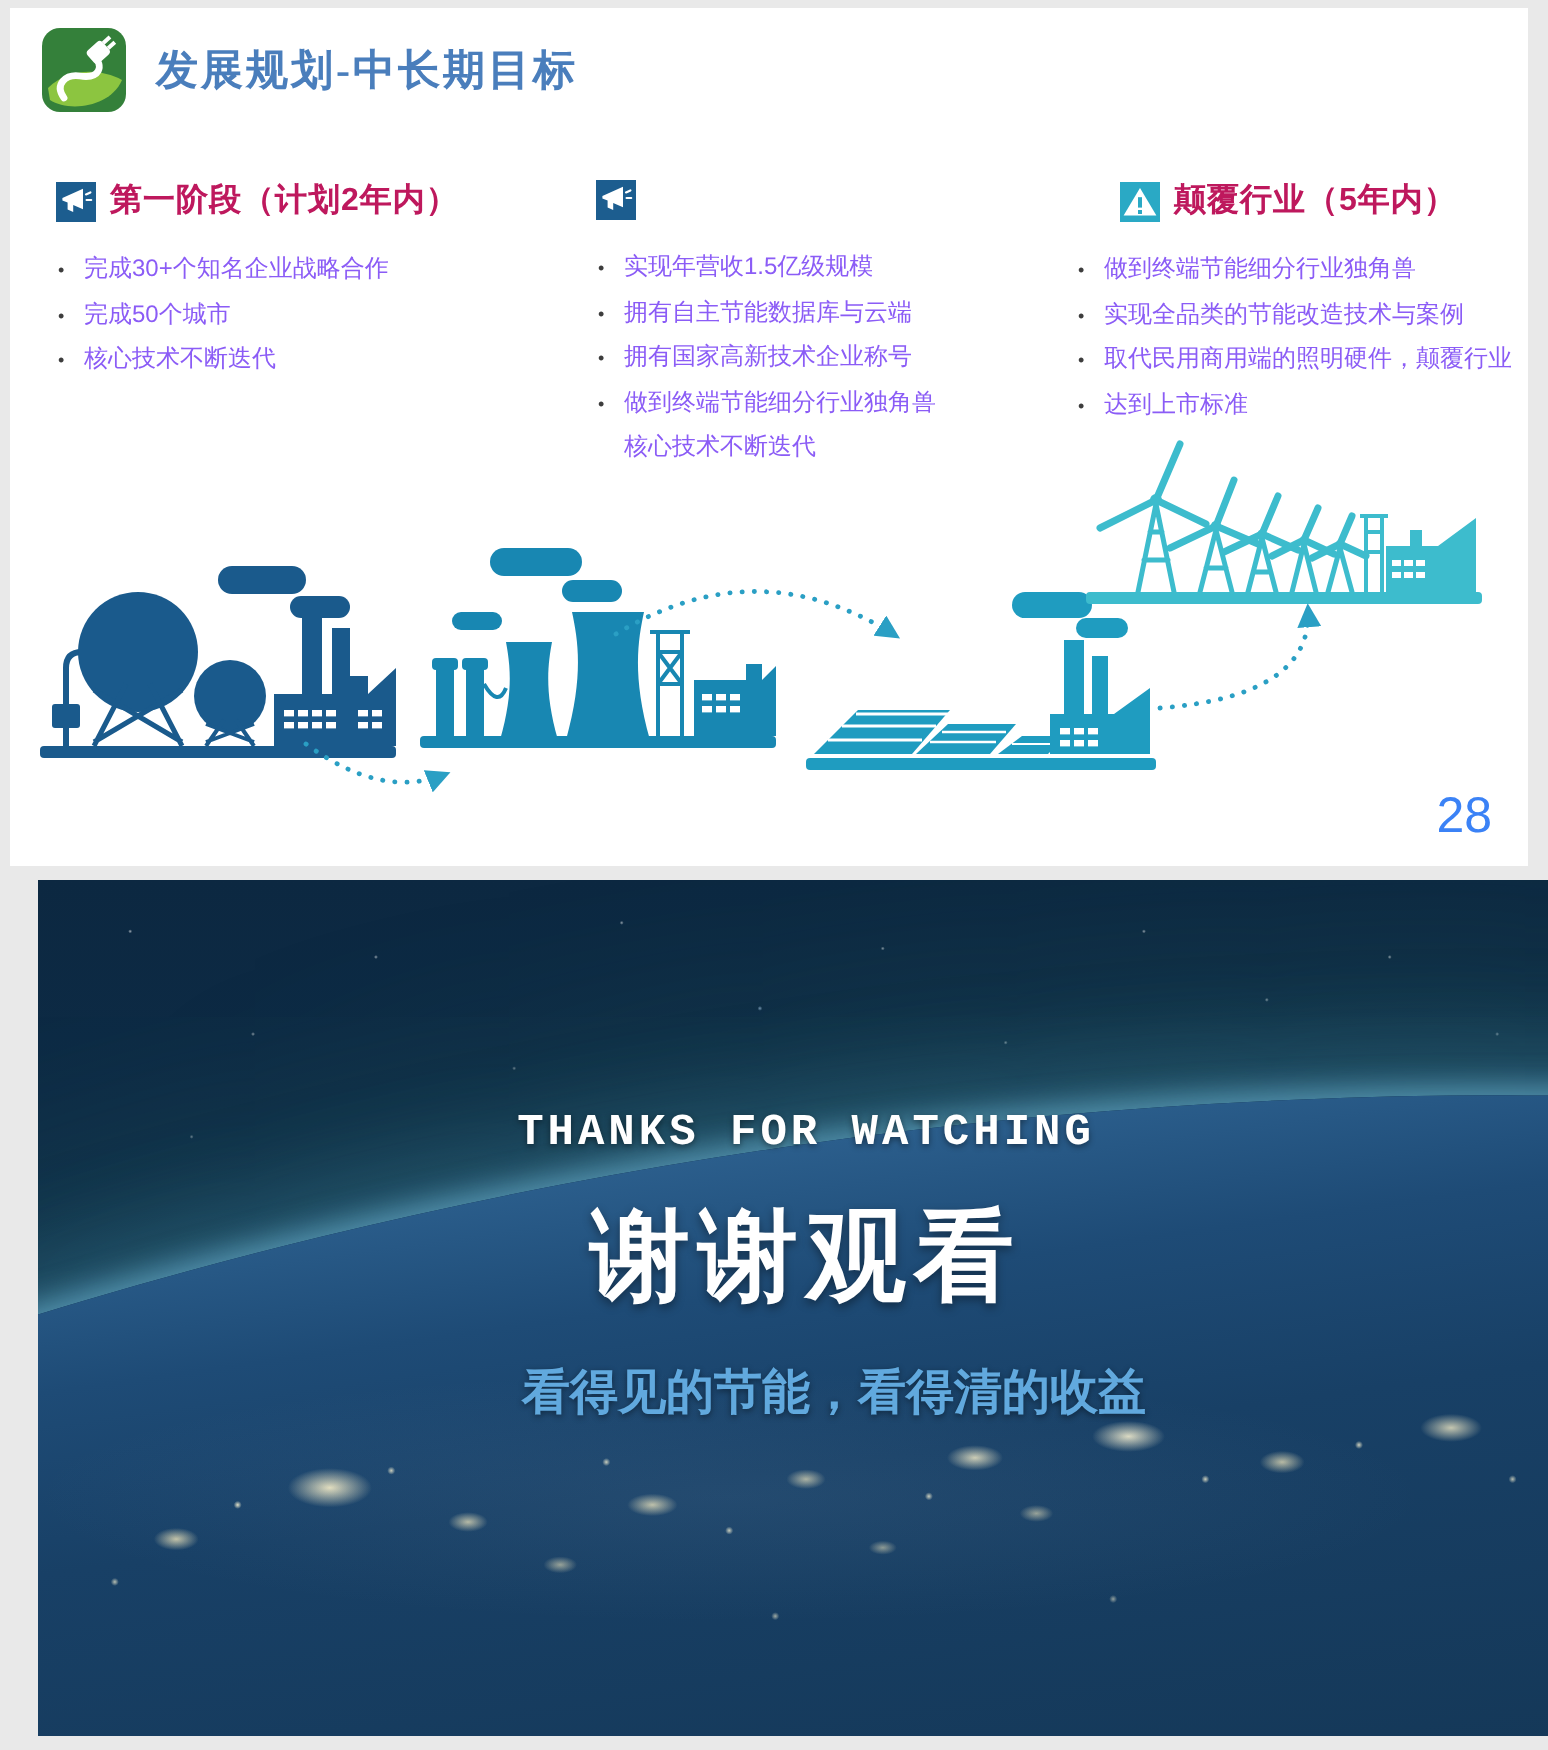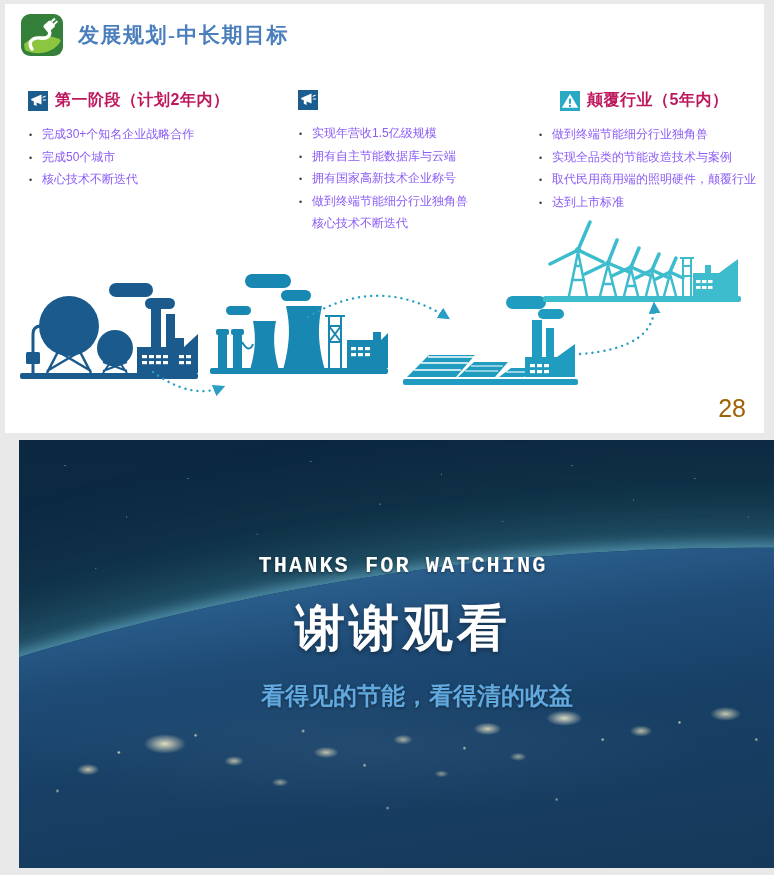--- a/index.html
+++ b/index.html
@@ -16,21 +16,21 @@
   #phase2{left:293px;width:246px;}
   #phase3{left:533px;width:240px;}
   .phase-head{display:flex;align-items:center;gap:7px;}
   #phase3 .phase-head{margin-left:22px;}
   .phase-title{font-size:16px;font-weight:bold;color:#be185d;letter-spacing:.5px;}
   .phase ul{list-style:none;margin:12px 0 0 0;padding:0;}
   .phase li{font-size:12px;line-height:22.5px;color:#8b5cf6;padding-left:14px;position:relative;}
   .phase li::before{content:"•";position:absolute;left:1px;font-size:9px;top:1px;color:#3d3d3d;}
   .phase li.no-dot::before{content:"";}
   .ph-icon{width:20px;height:20px;flex:0 0 20px;}
-  .page-number{position:absolute;right:18px;bottom:10px;font-size:25px;color:#a16207;}
+  .page-number{position:absolute;right:18px;bottom:10px;font-size:25px;color:#3b82f6;}
   #illustration{position:absolute;left:0;top:210px;}
   
   #slide2{left:19px;top:440px;width:768px;height:428px;background:#0d2b45;}
   #space-bg{position:absolute;inset:0;background:linear-gradient(180deg,#0c2841 0%,#0e2e4a 55%,#103252 100%);}
   #stars{position:absolute;inset:0;background-image:
     radial-gradient(circle 1px at 6% 6%,rgba(255,255,255,.6),transparent 100%),
     radial-gradient(circle 1px at 14% 18%,rgba(255,255,255,.5),transparent 100%),
     radial-gradient(circle 1px at 22% 9%,rgba(255,255,255,.55),transparent 100%),
     radial-gradient(circle 1px at 31% 22%,rgba(255,255,255,.4),transparent 100%),
     radial-gradient(circle 1px at 38% 5%,rgba(255,255,255,.55),transparent 100%),

